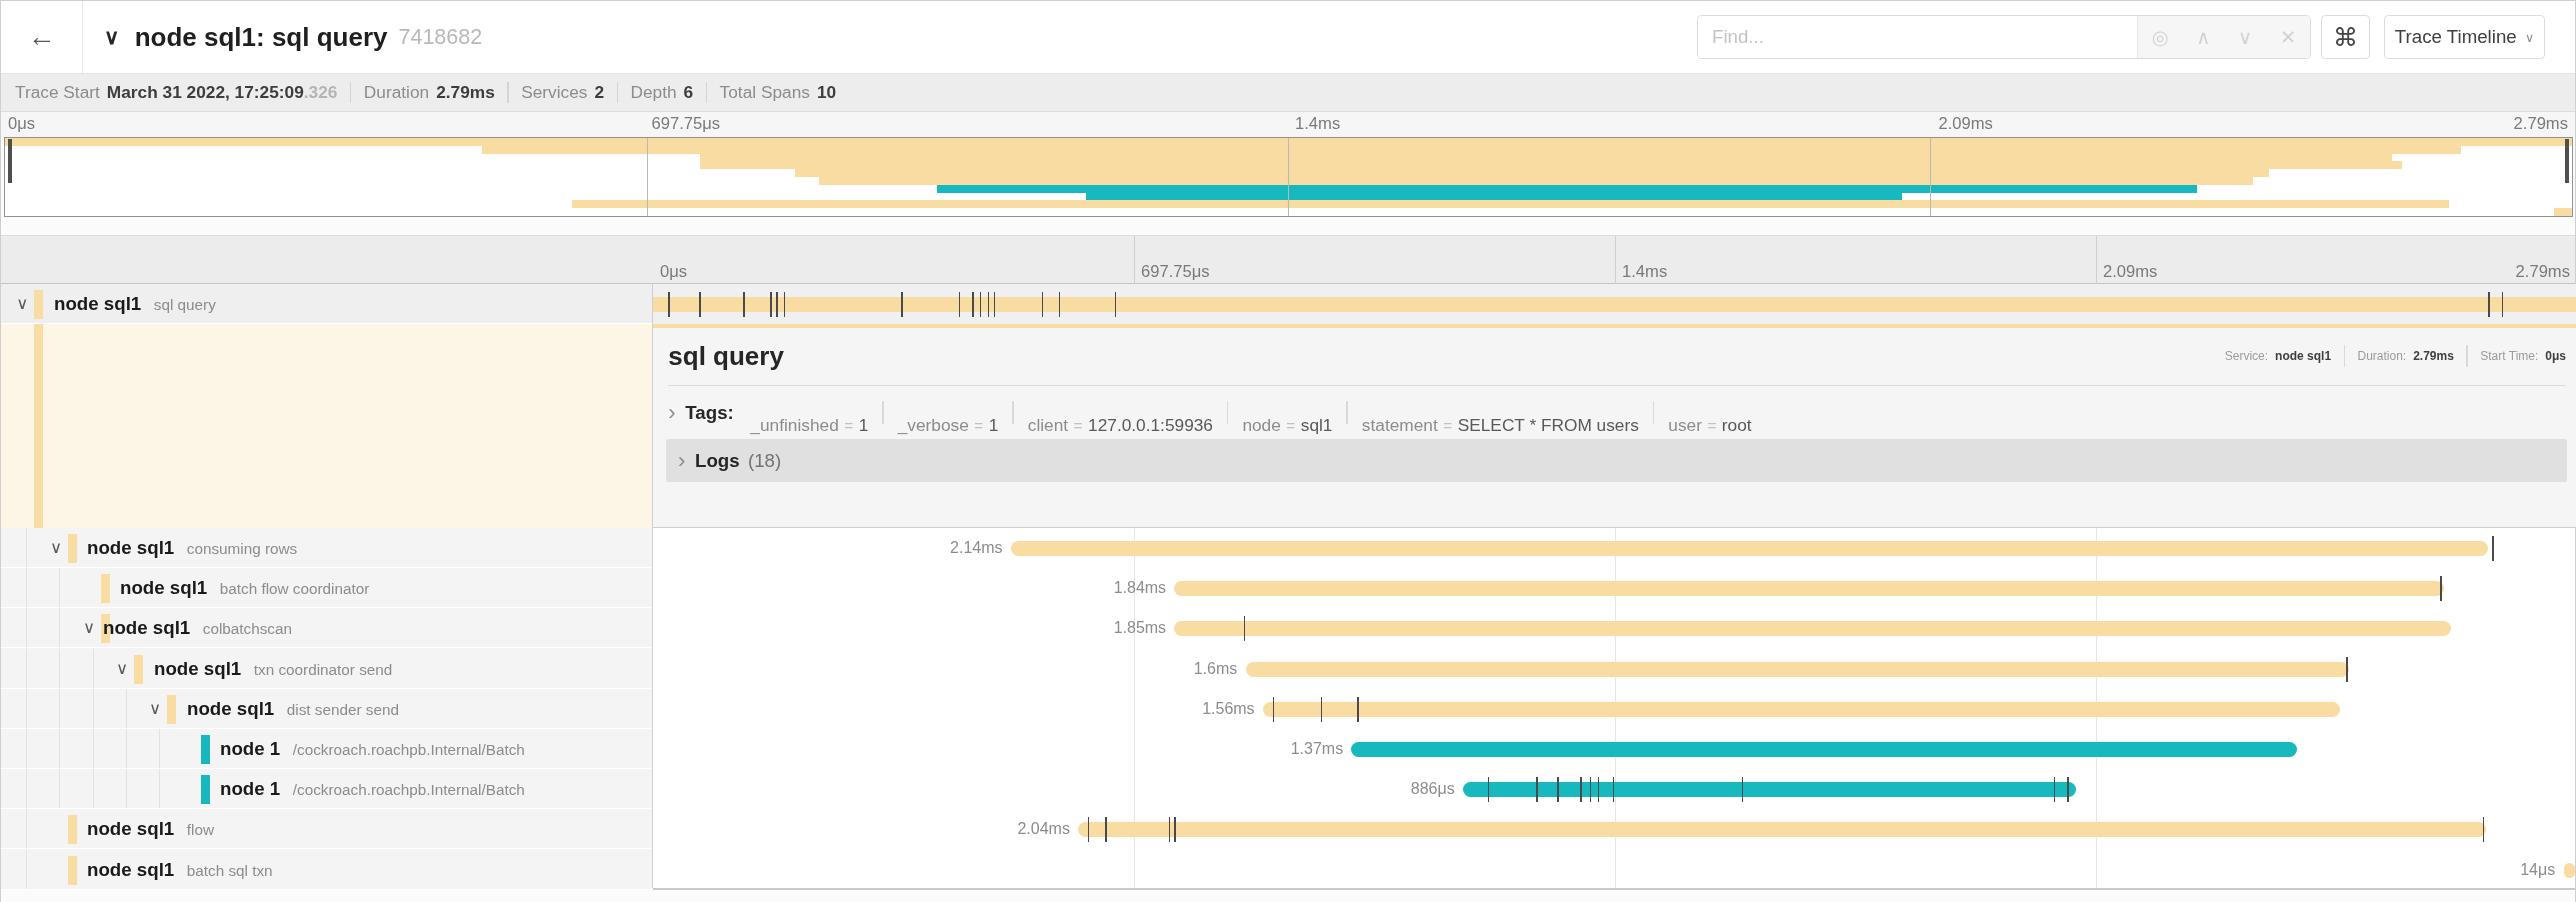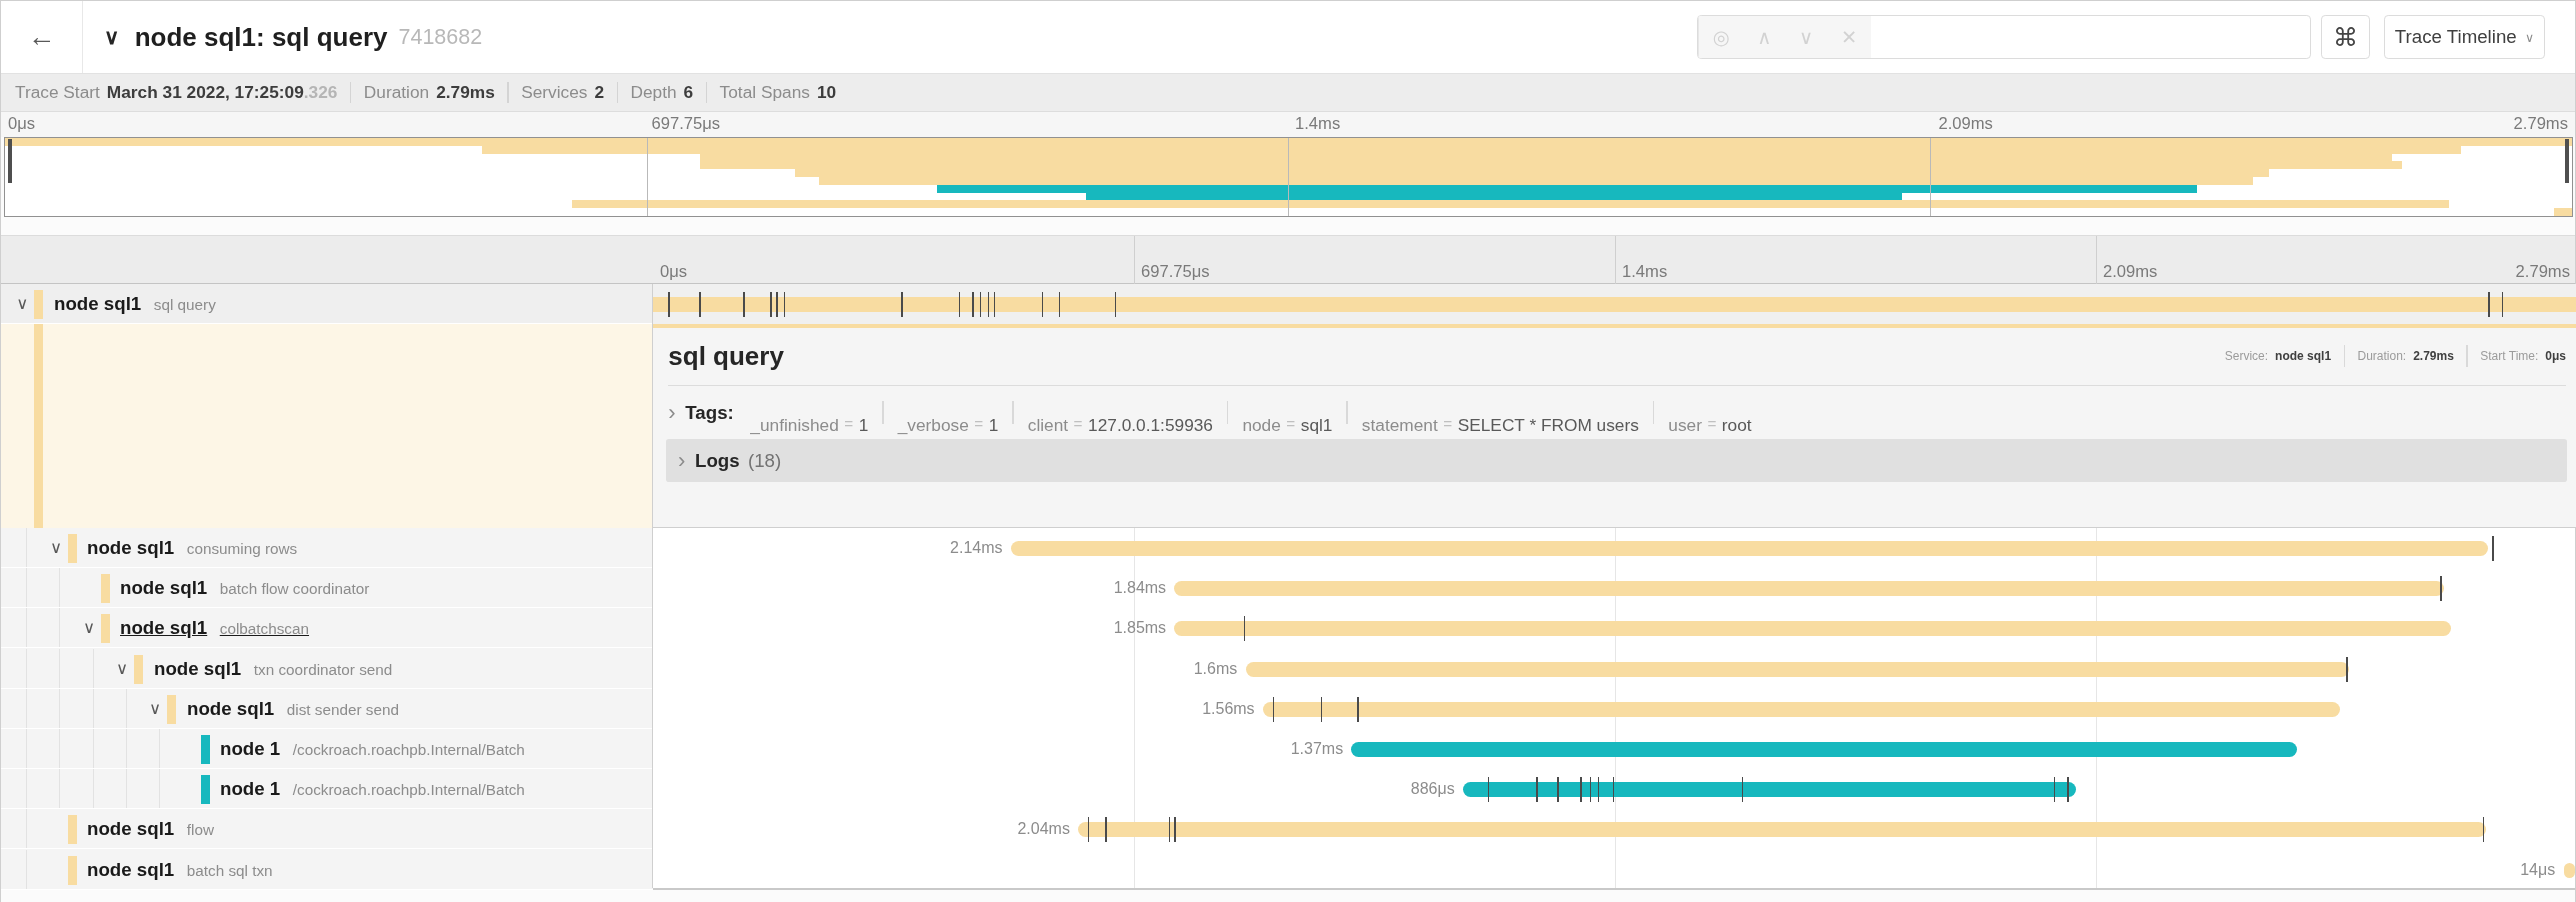--- a/index.html
+++ b/index.html
@@ -82,21 +82,21 @@
   .detail-topbar { position:absolute; left:0; top:0; width:100%; height:3.5px; }
   .dt-titlerow { position:absolute; left:15.3px; right:11px; top:3.5px; height:58px; border-bottom:1.4px solid #dcdcdc; display:flex; align-items:center; }
   .dt-title { font-size:26px; font-weight:bold; color:#262626; }
   .dt-meta { margin-left:auto; display:flex; align-items:center; font-size:12px; }
   .dt-meta .m-label { color:#9b9b9b; margin-right:7px; }
   .dt-meta .m-value { color:#404040; font-weight:bold; }
   .dt-meta .m-sep { width:1.4px; height:22px; background:#d9d9d9; margin:0 12.5px; }
   .dt-tags { position:absolute; left:15.3px; right:11px; top:72px; height:33px; display:flex; align-items:center; }
   .dt-chev { font-size:22px; color:#8c8c8c; margin-right:9.7px; line-height:1; }
   .dt-tags-label { font-size:18.7px; font-weight:bold; color:#262626; margin-right:16.6px; }
-  .tag-item { display:flex; font-size:17.3px; white-space:nowrap;margin-top:26px; }
+  .tag-item { display:flex; align-items:center; font-size:17.3px; white-space:nowrap;margin-top:26px; }
   .tag-key { color:#8c8c8c; }
   .tag-eq { color:#c0c0c0; padding:0 5.5px; font-size:15.3px; }
   .tag-val { color:#595959; }
   .tag-sep { width:1.4px; height:23.6px; background:#d9d9d9; margin:0 14px; }
   .dt-logs { position:absolute; left:12.5px; right:9.7px; top:115px; height:43px; background:#e0e0e0; border-radius:2.8px; display:flex; align-items:center; padding-left:12.5px; }
   .dt-logs-label { font-size:18.7px; font-weight:bold; color:#262626; margin-right:8.3px; }
   .dt-logs-count { font-size:18.7px; color:#737373; }
   .dt-spanid { position:absolute; right:11px; top:164px; height:35px; display:flex; align-items:center; }
   .sid-label { font-size:17.3px; color:#bfbfbf; margin-right:7px; }
   .sid-value { font-size:17.3px; color:#595959; }
@@ -110,20 +110,21 @@
   <div class="hdr">
     <div class="back-box">
       <span class="back-ic">←</span>
     </div>
     <div class="title-wrap">
       <span class="title-chev">∨</span>
       <span class="trace-title">node sql1: sql query</span>
       <span class="trace-id">7418682</span>
     </div>
     <div class="find-wrap">
+      <input class="find-input" type="text" placeholder="Find..." style="">
       <div class="find-btns">
         <span>◎</span>
         <span>∧</span>
         <span>∨</span>
         <span>✕</span>
       </div>
     </div>
     <div class="cmd-btn">
       <span>⌘</span>
     </div>
@@ -394,21 +395,21 @@
           <div class="tree-guide" style="left: 25px;"></div>
           <div class="tree-guide" style="left: 58px;"></div>
           <span class="tree-bar" style="left: 100px; background: rgb(248, 220, 161);"></span>
           <span class="tree-svc" style="left: 119px;"><b>node sql1</b><span class="tree-op">batch flow coordinator</span></span>
         </div>
         <div class="tree-row" style="top: 324px;">
           <div class="tree-guide" style="left: 25px;"></div>
           <div class="tree-guide" style="left: 58px;"></div>
           <span class="tree-chev" style="left: 82px;">∨</span>
           <span class="tree-bar" style="left: 100px; background: rgb(248, 220, 161);"></span>
-          <span class="tree-svc" style="left: 119px; text-decoration: underline;"><b>node sql1</b><span class="tree-op">colbatchscan</span></span>
+          <span class="tree-svc" style="left: 102px;"><b>node sql1</b><span class="tree-op">colbatchscan</span></span>
         </div>
         <div class="tree-row" style="top: 365px;">
           <div class="tree-guide" style="left: 25px;"></div>
           <div class="tree-guide" style="left: 58px;"></div>
           <div class="tree-guide" style="left: 92px;"></div>
           <span class="tree-chev" style="left: 115px;">∨</span>
           <span class="tree-bar" style="left: 133px; background: rgb(248, 220, 161);"></span>
           <span class="tree-svc" style="left: 153px;"><b>node sql1</b><span class="tree-op">txn coordinator send</span></span>
         </div>
         <div class="tree-row" style="top: 405px;">

